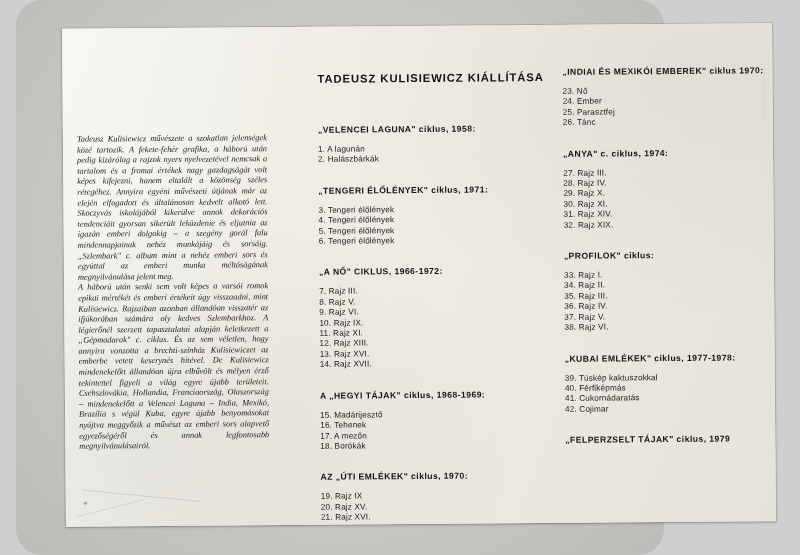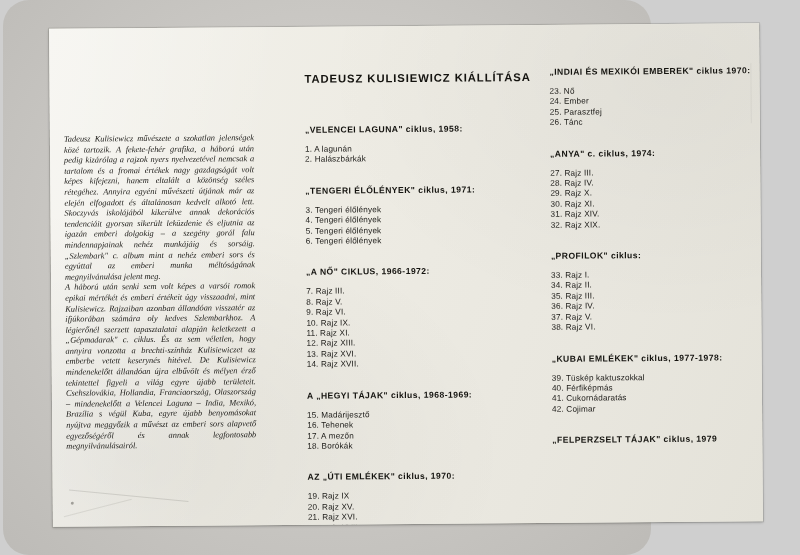--- a/index.html
+++ b/index.html
@@ -9,21 +9,21 @@
   body {
     width: 800px;
     height: 555px;
     overflow: hidden;
     background: #cfcfcf;
     font-family: "Liberation Sans", sans-serif;
   }
 
   #scan {
     position: absolute;
-    left: 3px; top: 0;
+    left: 16px; top: 0;
     width: 648px;
     height: 555px;
     background:
       radial-gradient(ellipse at 50% 45%, #d6d4d0 0%, #c9c7c3 55%, #bdbbb7 100%);
     border-radius: 26px;
   }
 
   
   #sheet {
     position: absolute;

